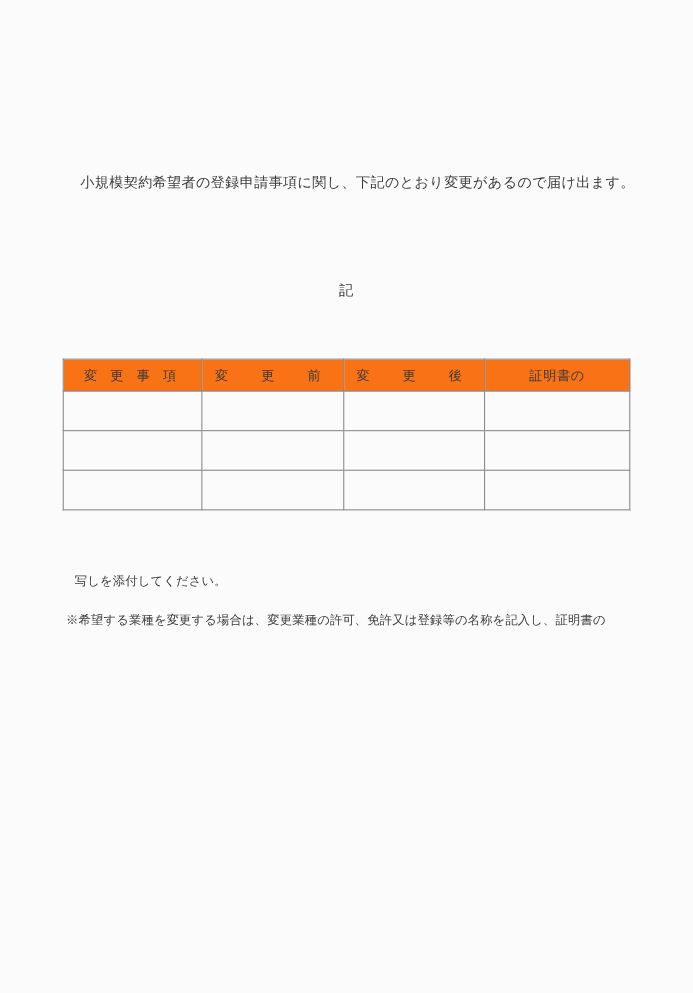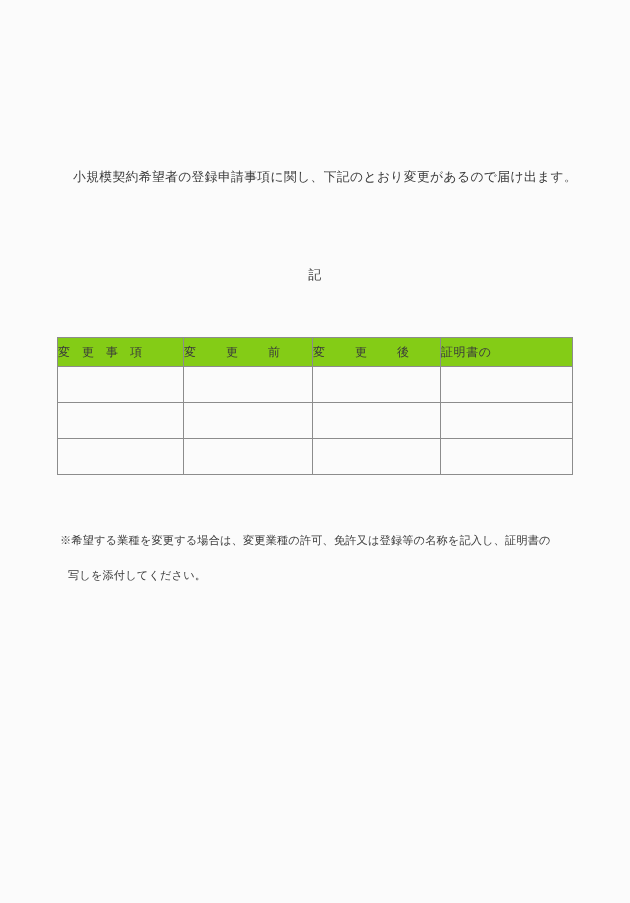--- a/index.html
+++ b/index.html
@@ -14,21 +14,20 @@
     font-family: "Liberation Serif", "DejaVu Serif", serif;
     color: #3a3a3a;
     position: relative;
     overflow: hidden;
     -webkit-font-smoothing: antialiased;
   }
 
   .page {
     position: absolute;
     inset: 0;
-    margin-top: 11px;
   }
 
   
   .intro {
     position: absolute;
     left: 57px;
     top: 142px;
     width: 516px;
     font-size: 12.8px;
     line-height: 22px;
@@ -63,23 +62,23 @@
   .change-table td {
     border: 1px solid #8c8c8c;
     padding: 0;
     margin: 0;
   }
   .change-table th {
     height: 28px;
     font-size: 12px;
     font-weight: normal;
     color: #3a3a3a;
-    text-align: left;
+    text-align: center;
     vertical-align: middle;
-    background: #84cc16;
+    background: #f97316;
   }
   .change-table td {
     height: 35px;
     background: #fbfbfb;
   }
   .col-item   { width: 126px; }
   .col-before { width: 129px; }
   .col-after  { width: 128px; }
   .col-date   { width: 132px; }
 
@@ -141,17 +140,17 @@
       <tr>
         <td></td>
         <td></td>
         <td></td>
         <td></td>
       </tr>
     </tbody>
   </table>
 
   <div class="note">
+    <span class="note-line note-line-2">写しを添付してください。</span>
     <span class="note-line">※希望する業種を変更する場合は、変更業種の許可、免許又は登録等の名称を記入し、証明書の</span>
-    <span class="note-line note-line-2">写しを添付してください。</span>
   </div>
 
 </div>
 
 </body></html>

